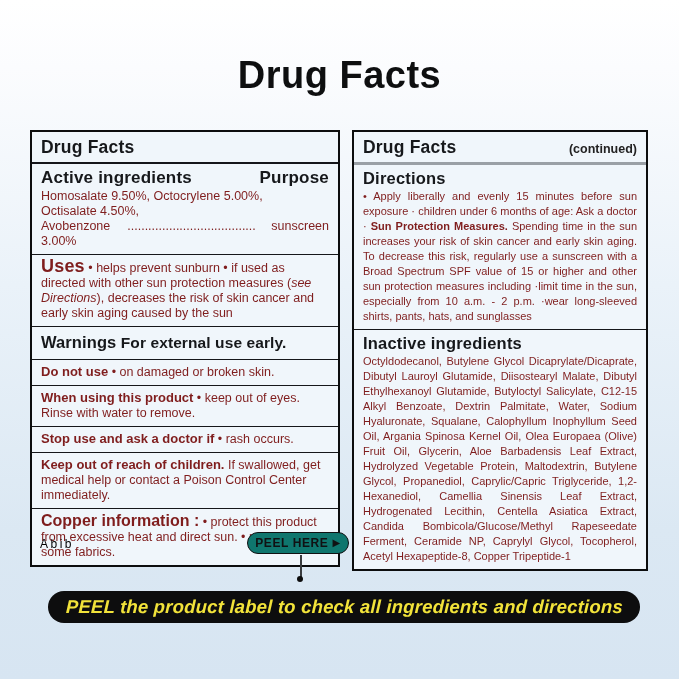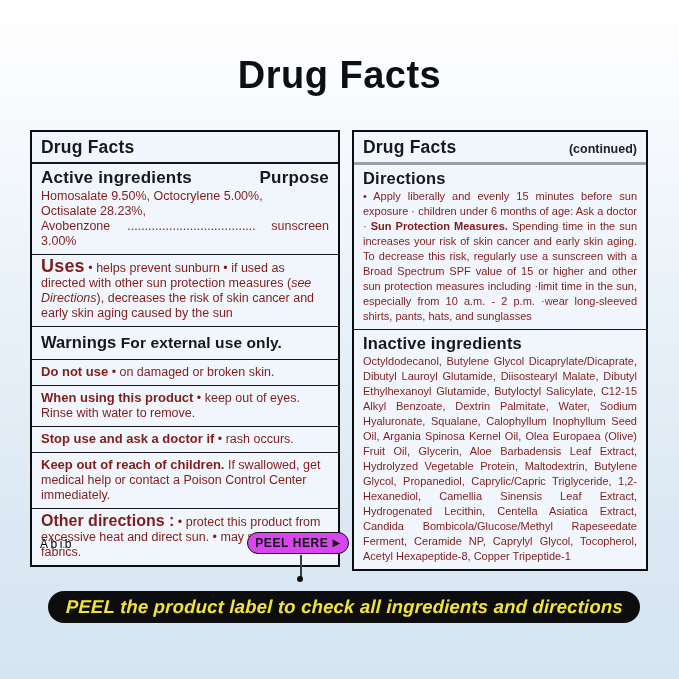--- a/index.html
+++ b/index.html
@@ -60,21 +60,21 @@
   .sec-title-rt { font-size: 16.5px; font-weight: 700; margin-bottom: 1px; letter-spacing: 0.2px; text-align: left; }
 
   
   .brand {
     position: absolute; left: 40px; top: 537px;
     font-size: 12px; letter-spacing: 2.5px; color: #000000; font-weight: 500;
   }
 
   .peel-tab {
     position: absolute; left: 247px; top: 532px; width: 102px; height: 22px;
-    background: #d946ef; border: 1.8px solid #101113; border-radius: 12px;
+    background: #0f766e; border: 1.8px solid #101113; border-radius: 12px;
     display: flex; align-items: center; justify-content: center; gap: 4px;
     font-size: 12px; font-weight: 600; letter-spacing: 0.6px; color: #101113;
   }
   .peel-tab .arrow { font-size: 10px; line-height: 1; }
 
   .connector-line {
     position: absolute; left: 300px; top: 555px; width: 1.5px; height: 22px;
     background: #3a3d40;
   }
   .connector-dot {
@@ -101,54 +101,54 @@
   <div class="panel-header">
     <span class="hdr">Drug Facts</span>
   </div>
 
   <div class="section">
     <div class="active-row">
       <span class="big">Active ingredients</span>
       <span class="big">Purpose</span>
     </div>
     <div class="body-txt">Homosalate 9.50%, Octocrylene 5.00%,</div>
-    <div class="body-txt">Octisalate 28.23%,</div>
+    <div class="body-txt">Octisalate 4.50%,</div>
     <div class="body-txt leader-row">
       <span>Avobenzone 3.00%</span>
       <span class="dots">........................................................................</span>
       <span>sunscreen</span>
     </div>
   </div>
 
   <div class="section">
     <div class="body-txt"><span class="inline-title-lg">Uses</span><span> • helps prevent sunburn • if used as directed with other sun protection measures (</span><i>see Directions</i><span>), decreases the risk of skin cancer and early skin aging caused by the sun</span></div>
   </div>
 
   <div class="section">
-    <div class="warnings-line"><span class="w1">Warnings</span><span> For external use only.</span></div>
+    <div class="warnings-line"><span class="w1">Warnings</span><span> For external use early.</span></div>
   </div>
 
   <div class="section">
     <div class="body-txt"><span class="inline-title-sm">Do not use</span><span> • on damaged or broken skin.</span></div>
   </div>
 
   <div class="section">
     <div class="body-txt"><span class="inline-title-sm">When using this product</span><span> • keep out of eyes. Rinse with water to remove.</span></div>
   </div>
 
   <div class="section">
     <div class="body-txt"><span class="inline-title-sm">Stop use and ask a doctor if</span><span> • rash occurs.</span></div>
   </div>
 
   <div class="section">
     <div class="body-txt"><span class="inline-title-sm">Keep out of reach of children.</span><span> If swallowed, get medical help or contact a Poison Control Center immediately.</span></div>
   </div>
 
   <div class="section">
-    <div class="body-txt"><span class="inline-title-md">Other directions :</span><span> • protect this product from excessive heat and direct sun. • may stain some fabrics.</span></div>
+    <div class="body-txt"><span class="inline-title-md">Copper information :</span><span> • protect this product from excessive heat and direct sun. • may stain some fabrics.</span></div>
   </div>
 </div>
 
 <div class="panel panel-right">
   <div class="panel-header">
     <span class="hdr">Drug Facts</span>
     <span class="continued">(continued)</span>
   </div>
 
   <div class="section">

